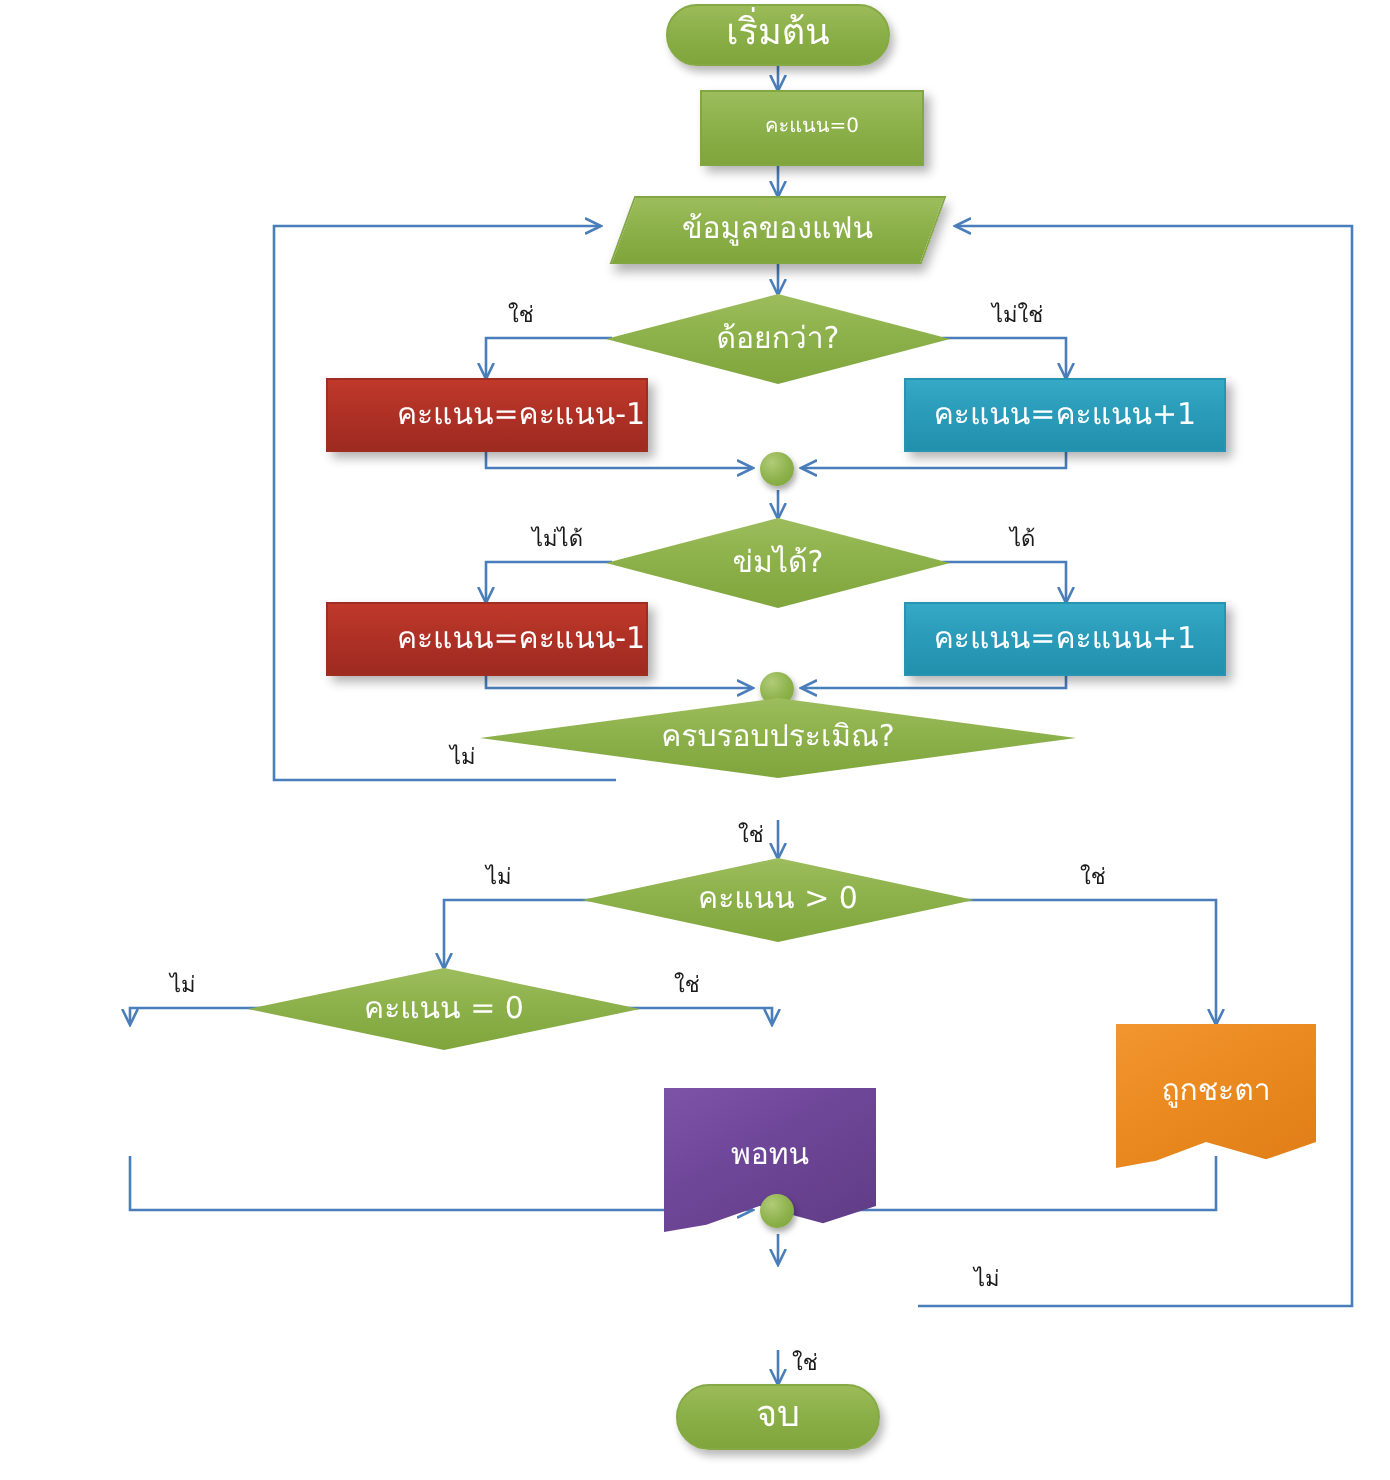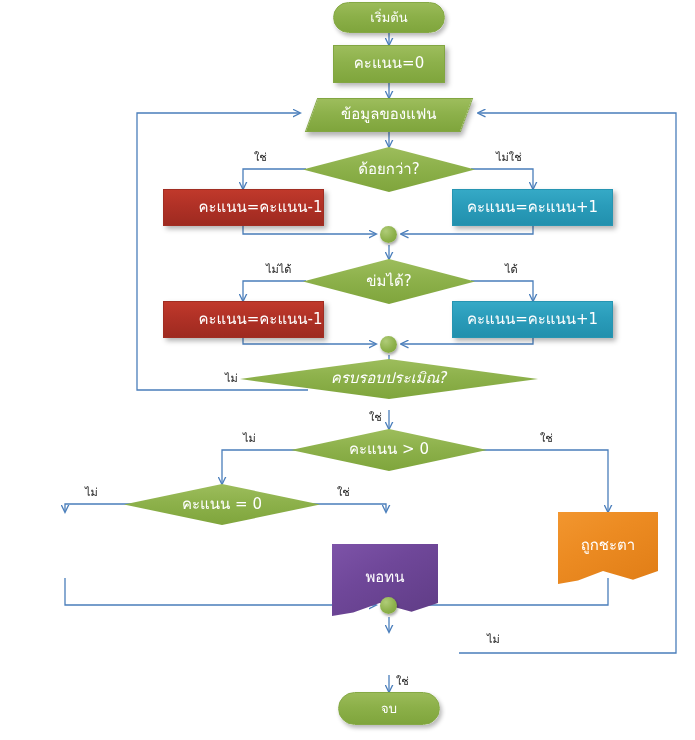--- a/index.html
+++ b/index.html
@@ -39,30 +39,31 @@
     display: block;
     padding: 0 4px;
   }
 
   
   .terminal {
     border-radius: 999px;
     background: linear-gradient(180deg, #9bbb59 0%, #8cb049 45%, #7fa53c 100%);
     border: 1px solid #85a945;
     box-shadow: 2px 3px 4px rgba(0,0,0,0.28);
-    font-size: 13px;
+    font-size: 18px;
     text-align: right;
   }
 
   
   .process-green {
     background: linear-gradient(180deg, #9dbd5c 0%, #8db14b 45%, #7fa53c 100%);
     border: 1px solid #82a642;
     box-shadow: 3px 3px 5px rgba(0,0,0,0.3);
-    font-size: 15px;
+    font-size: 10px;
+    margin-left: 17px;
   }
 
   
   .data-para {
     background: linear-gradient(180deg, #9dbd5c 0%, #8db14b 45%, #7fa53c 100%);
     border: 1px solid #82a642;
     box-shadow: 3px 4px 5px rgba(0,0,0,0.3);
     font-size: 15px;
     transform: skewX(-20deg);
   }
@@ -223,21 +224,21 @@
   <div class="node process-red" style="left:163px; top:301px; width:161px; height:37px;">
     <span class="lbl">คะแนน=คะแนน-1</span>
   </div>
 
   <div class="node process-blue" style="left:452px; top:301px; width:161px; height:37px;">
     <span class="lbl">คะแนน=คะแนน+1</span>
   </div>
 
   <div class="junction" style="left:380px; top:336px;"></div>
 
-  <div class="node decision" style="left:240px; top:359px; width:298px; height:40px;font-style:italic;">
+  <div class="node decision" style="left:240px; top:349px; width:298px; height:40px;">
     <span class="lbl">ครบรอบประเมิณ?</span>
   </div>
 
   <div class="node decision" style="left:291px; top:429px; width:196px; height:42px;">
     <span class="lbl">คะแนน &gt; 0</span>
   </div>
 
   <div class="node decision" style="left:124px; top:484px; width:196px; height:41px;">
     <span class="lbl">คะแนน = 0</span>
   </div>

